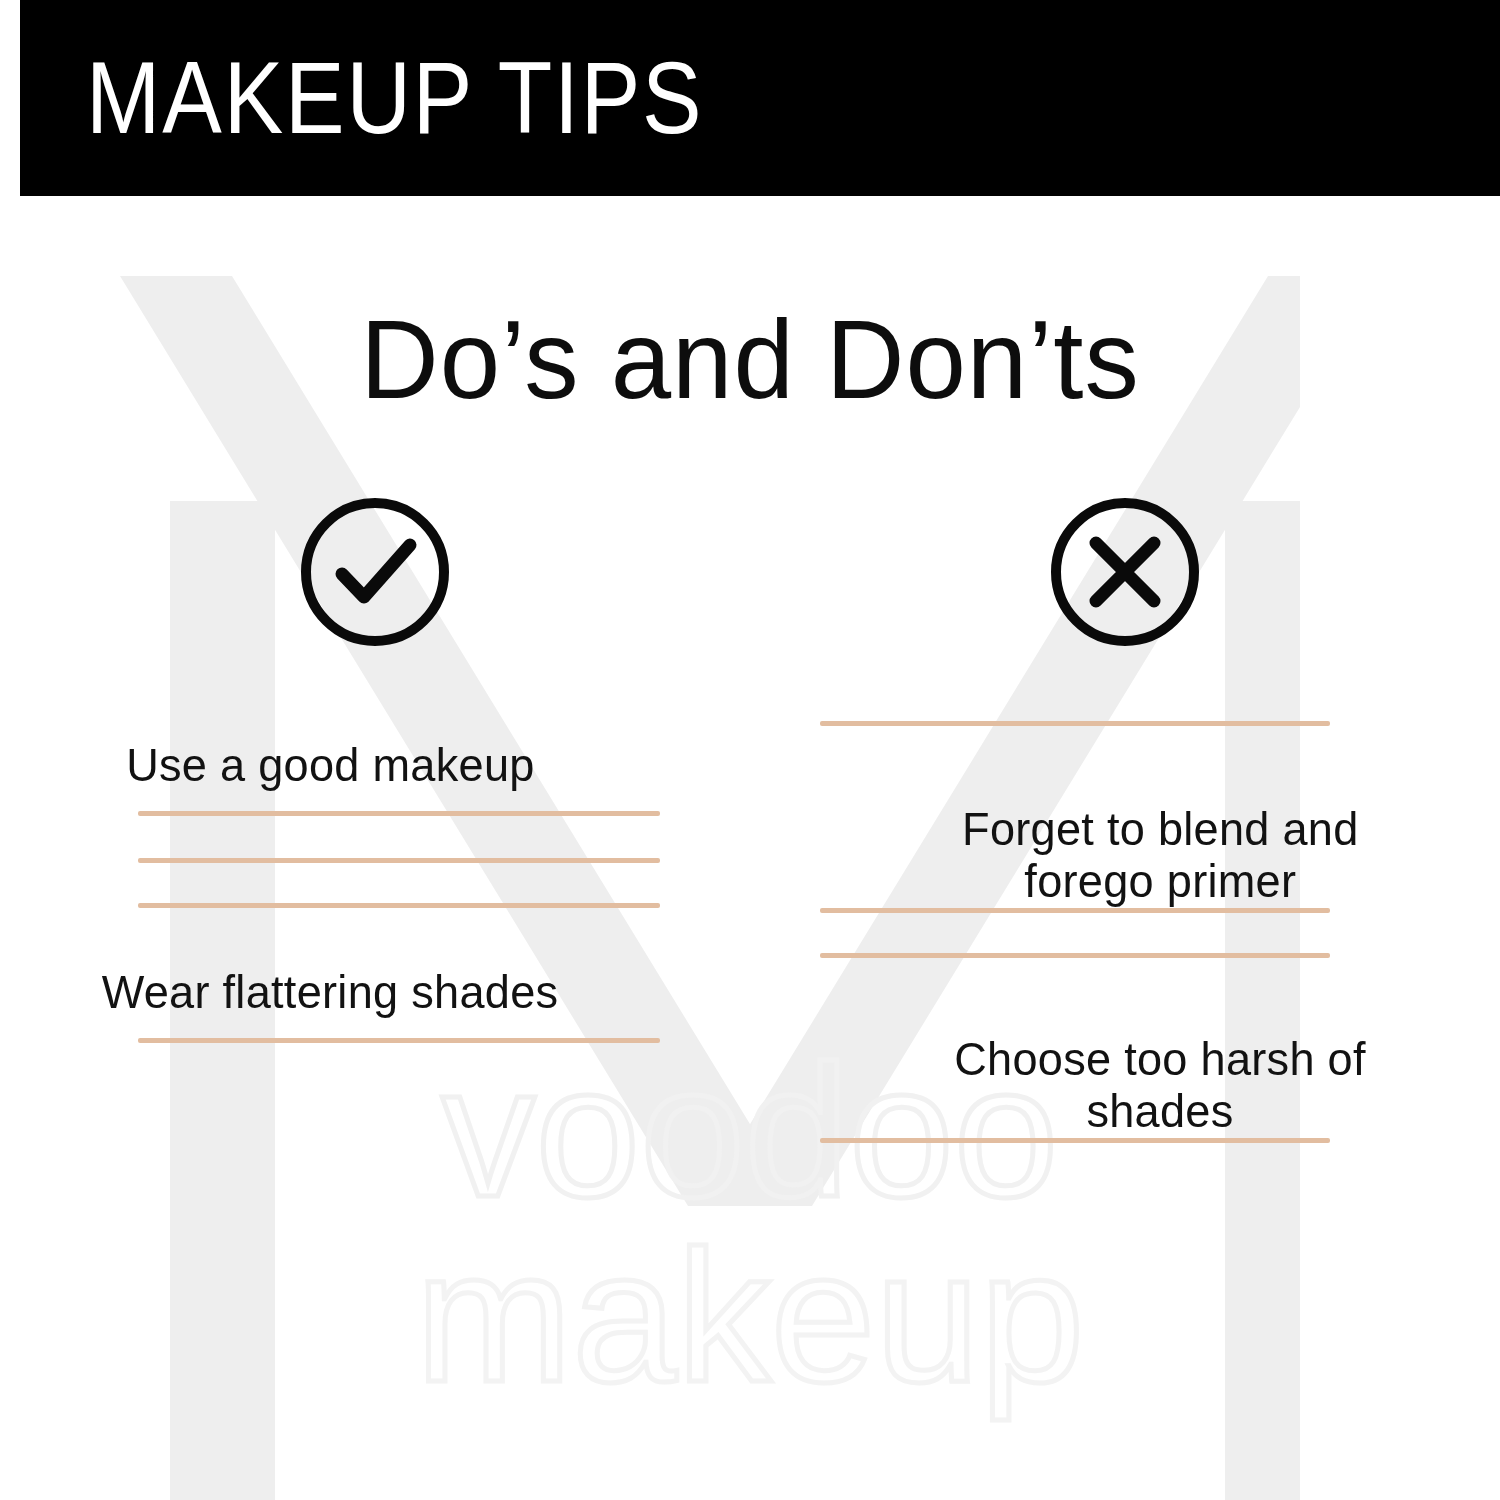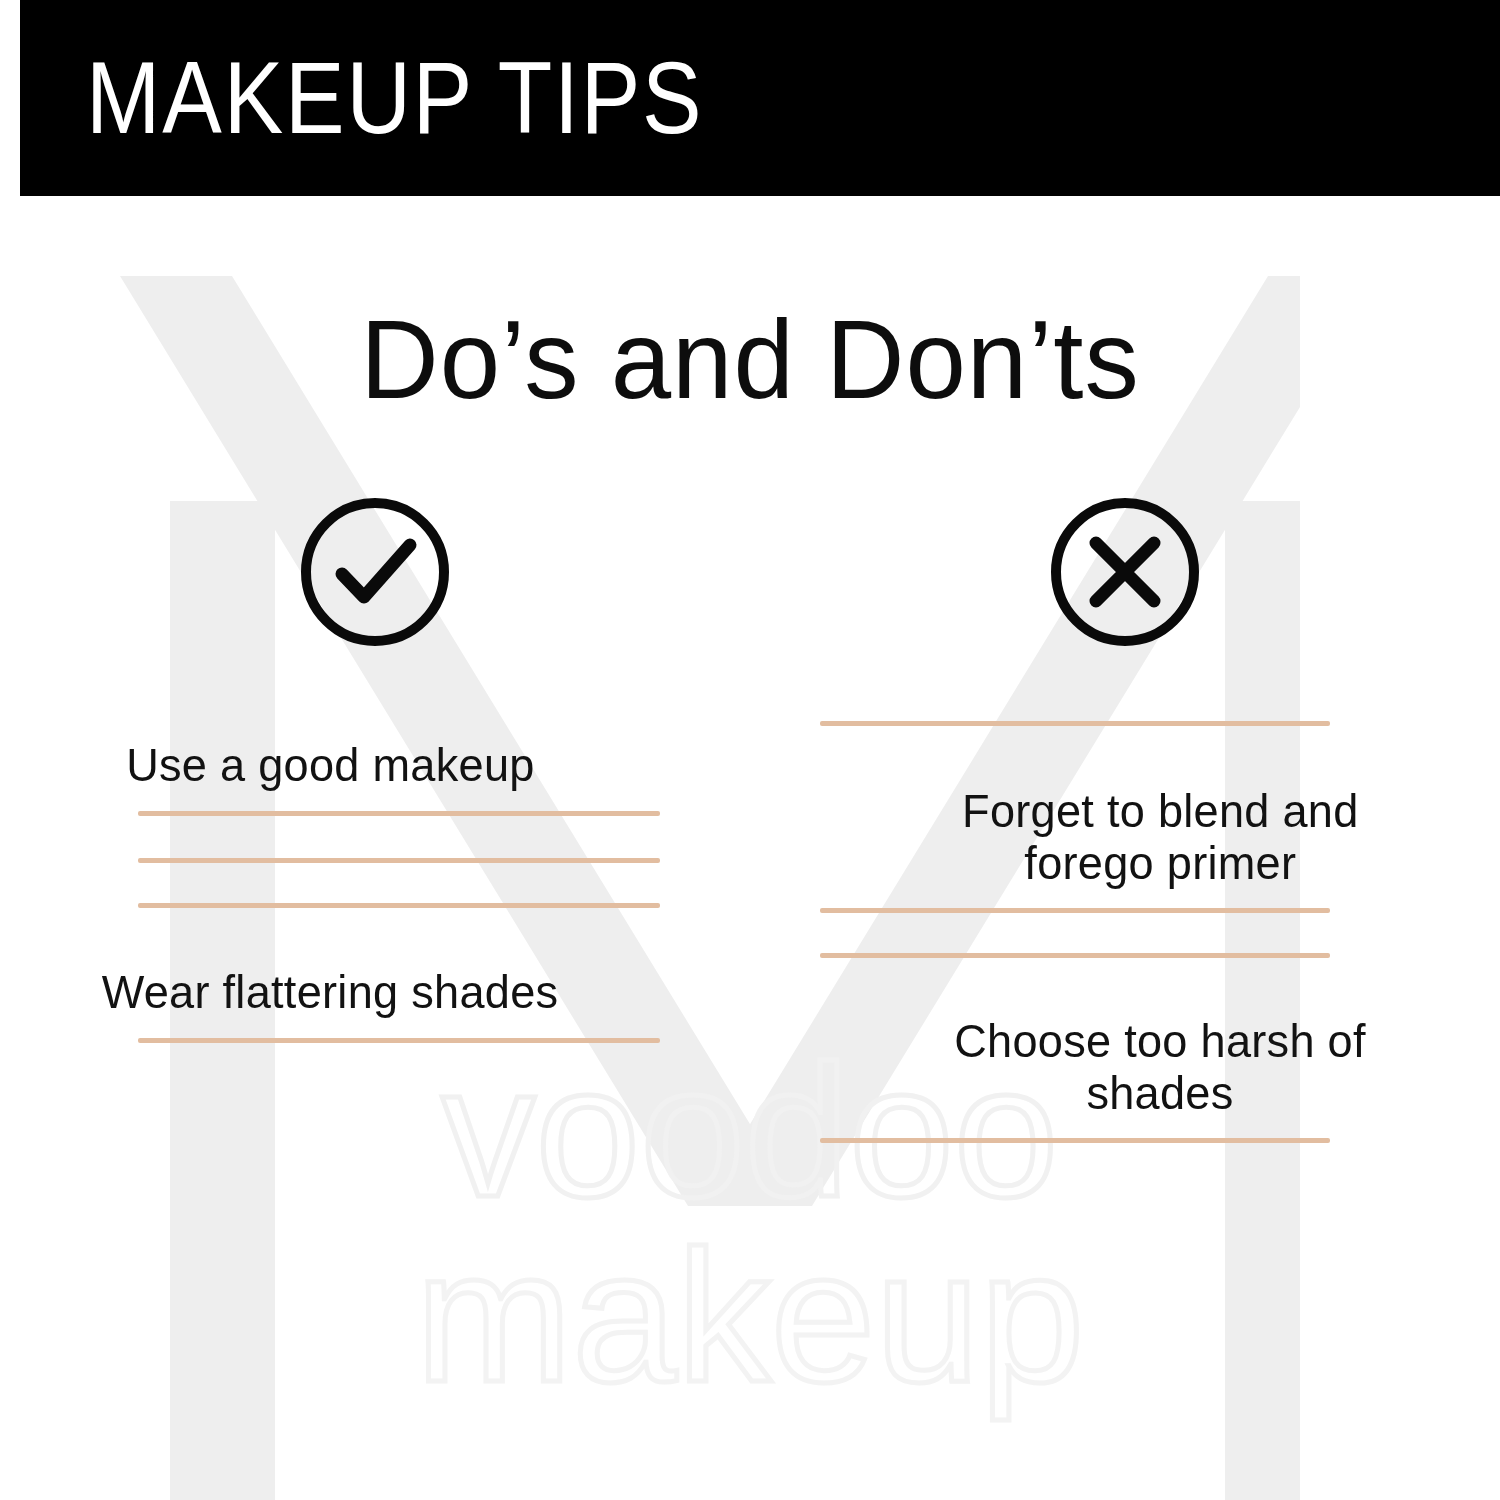--- a/index.html
+++ b/index.html
@@ -88,21 +88,21 @@
     background:#e2bda0;
     border-radius:2px;
   }
 
   
   .col-left .tip-row{ height:90px; padding-right:90px; }
   .col-left .tip-row.two-line{ height:140px; }
   .col-left .divider{ width:522px; margin-left:138px; }
 
   .col-right .tip-row{ height:90px; padding-left:70px; }
-  .col-right .tip-row.two-line{ height:140px; }
+  .col-right .tip-row.two-line{ height:140px;align-items:flex-end; }
   .col-right .divider{ width:510px; margin-left:70px; }
 
   .row-gap-a{ height:42px; }
   .row-gap-b{ height:40px; }
 </style>
 </head>
 <body>
 
 <div class="header-band">
   <div class="header-title">MAKEUP TIPS</div>

